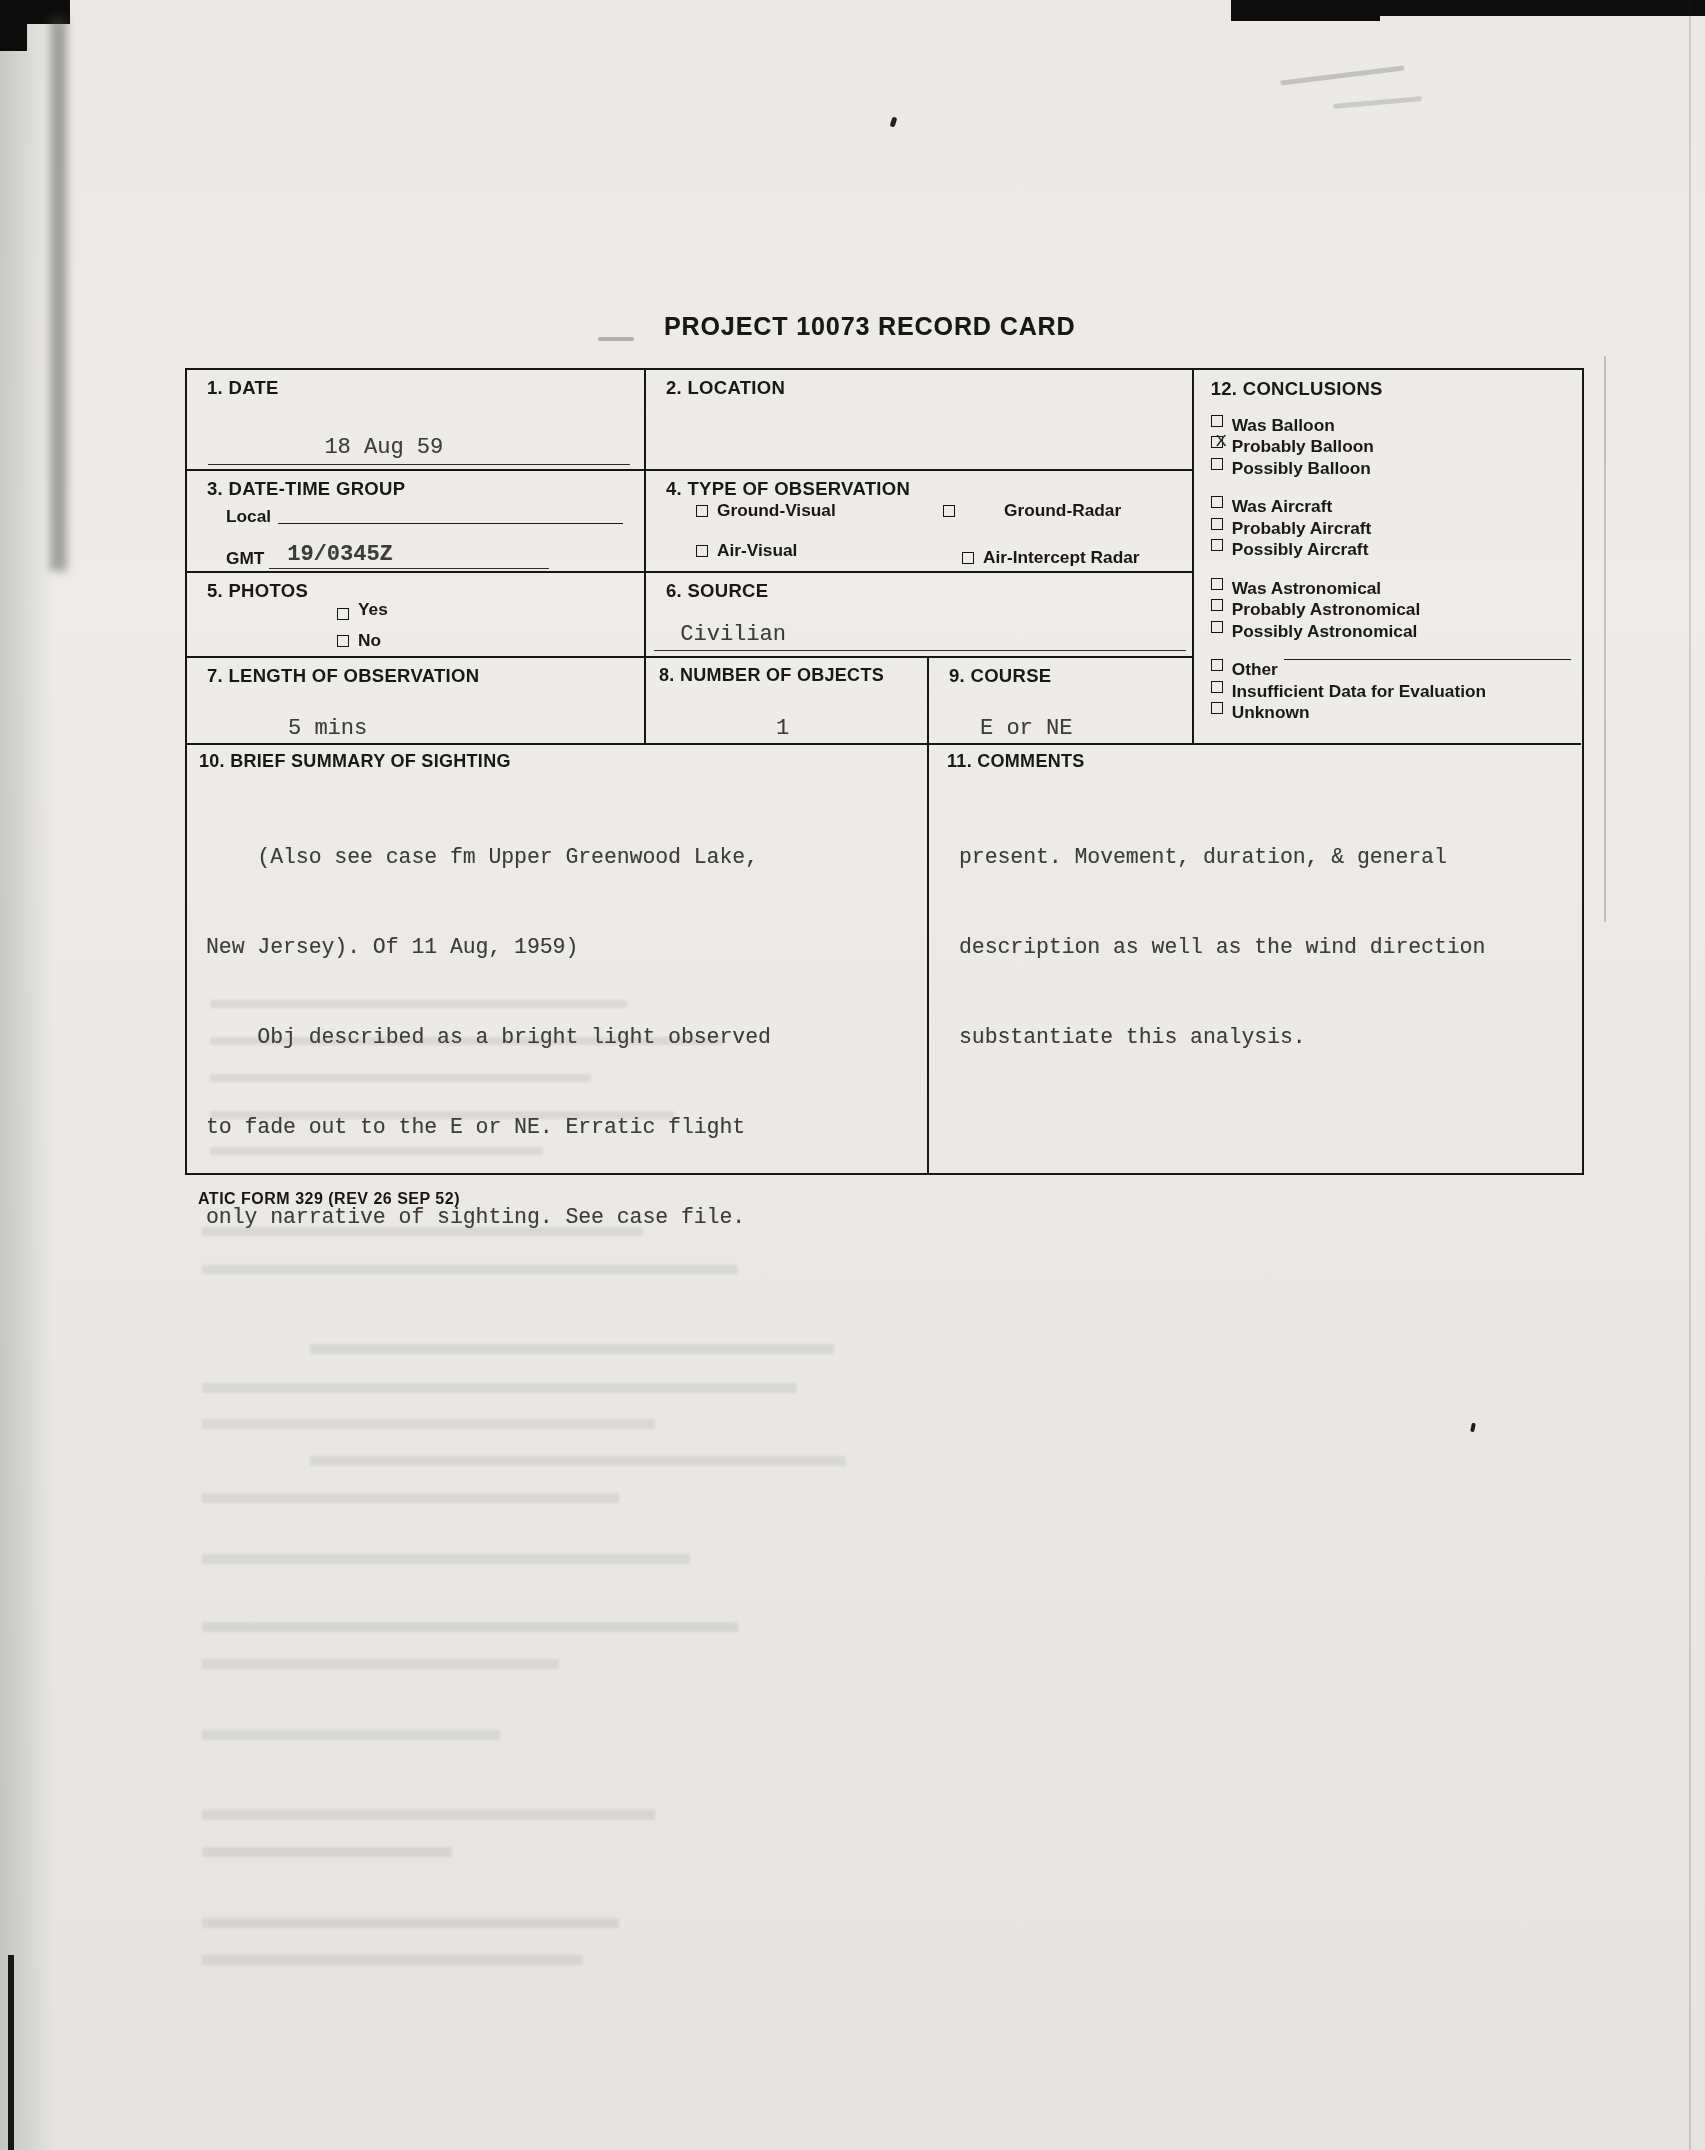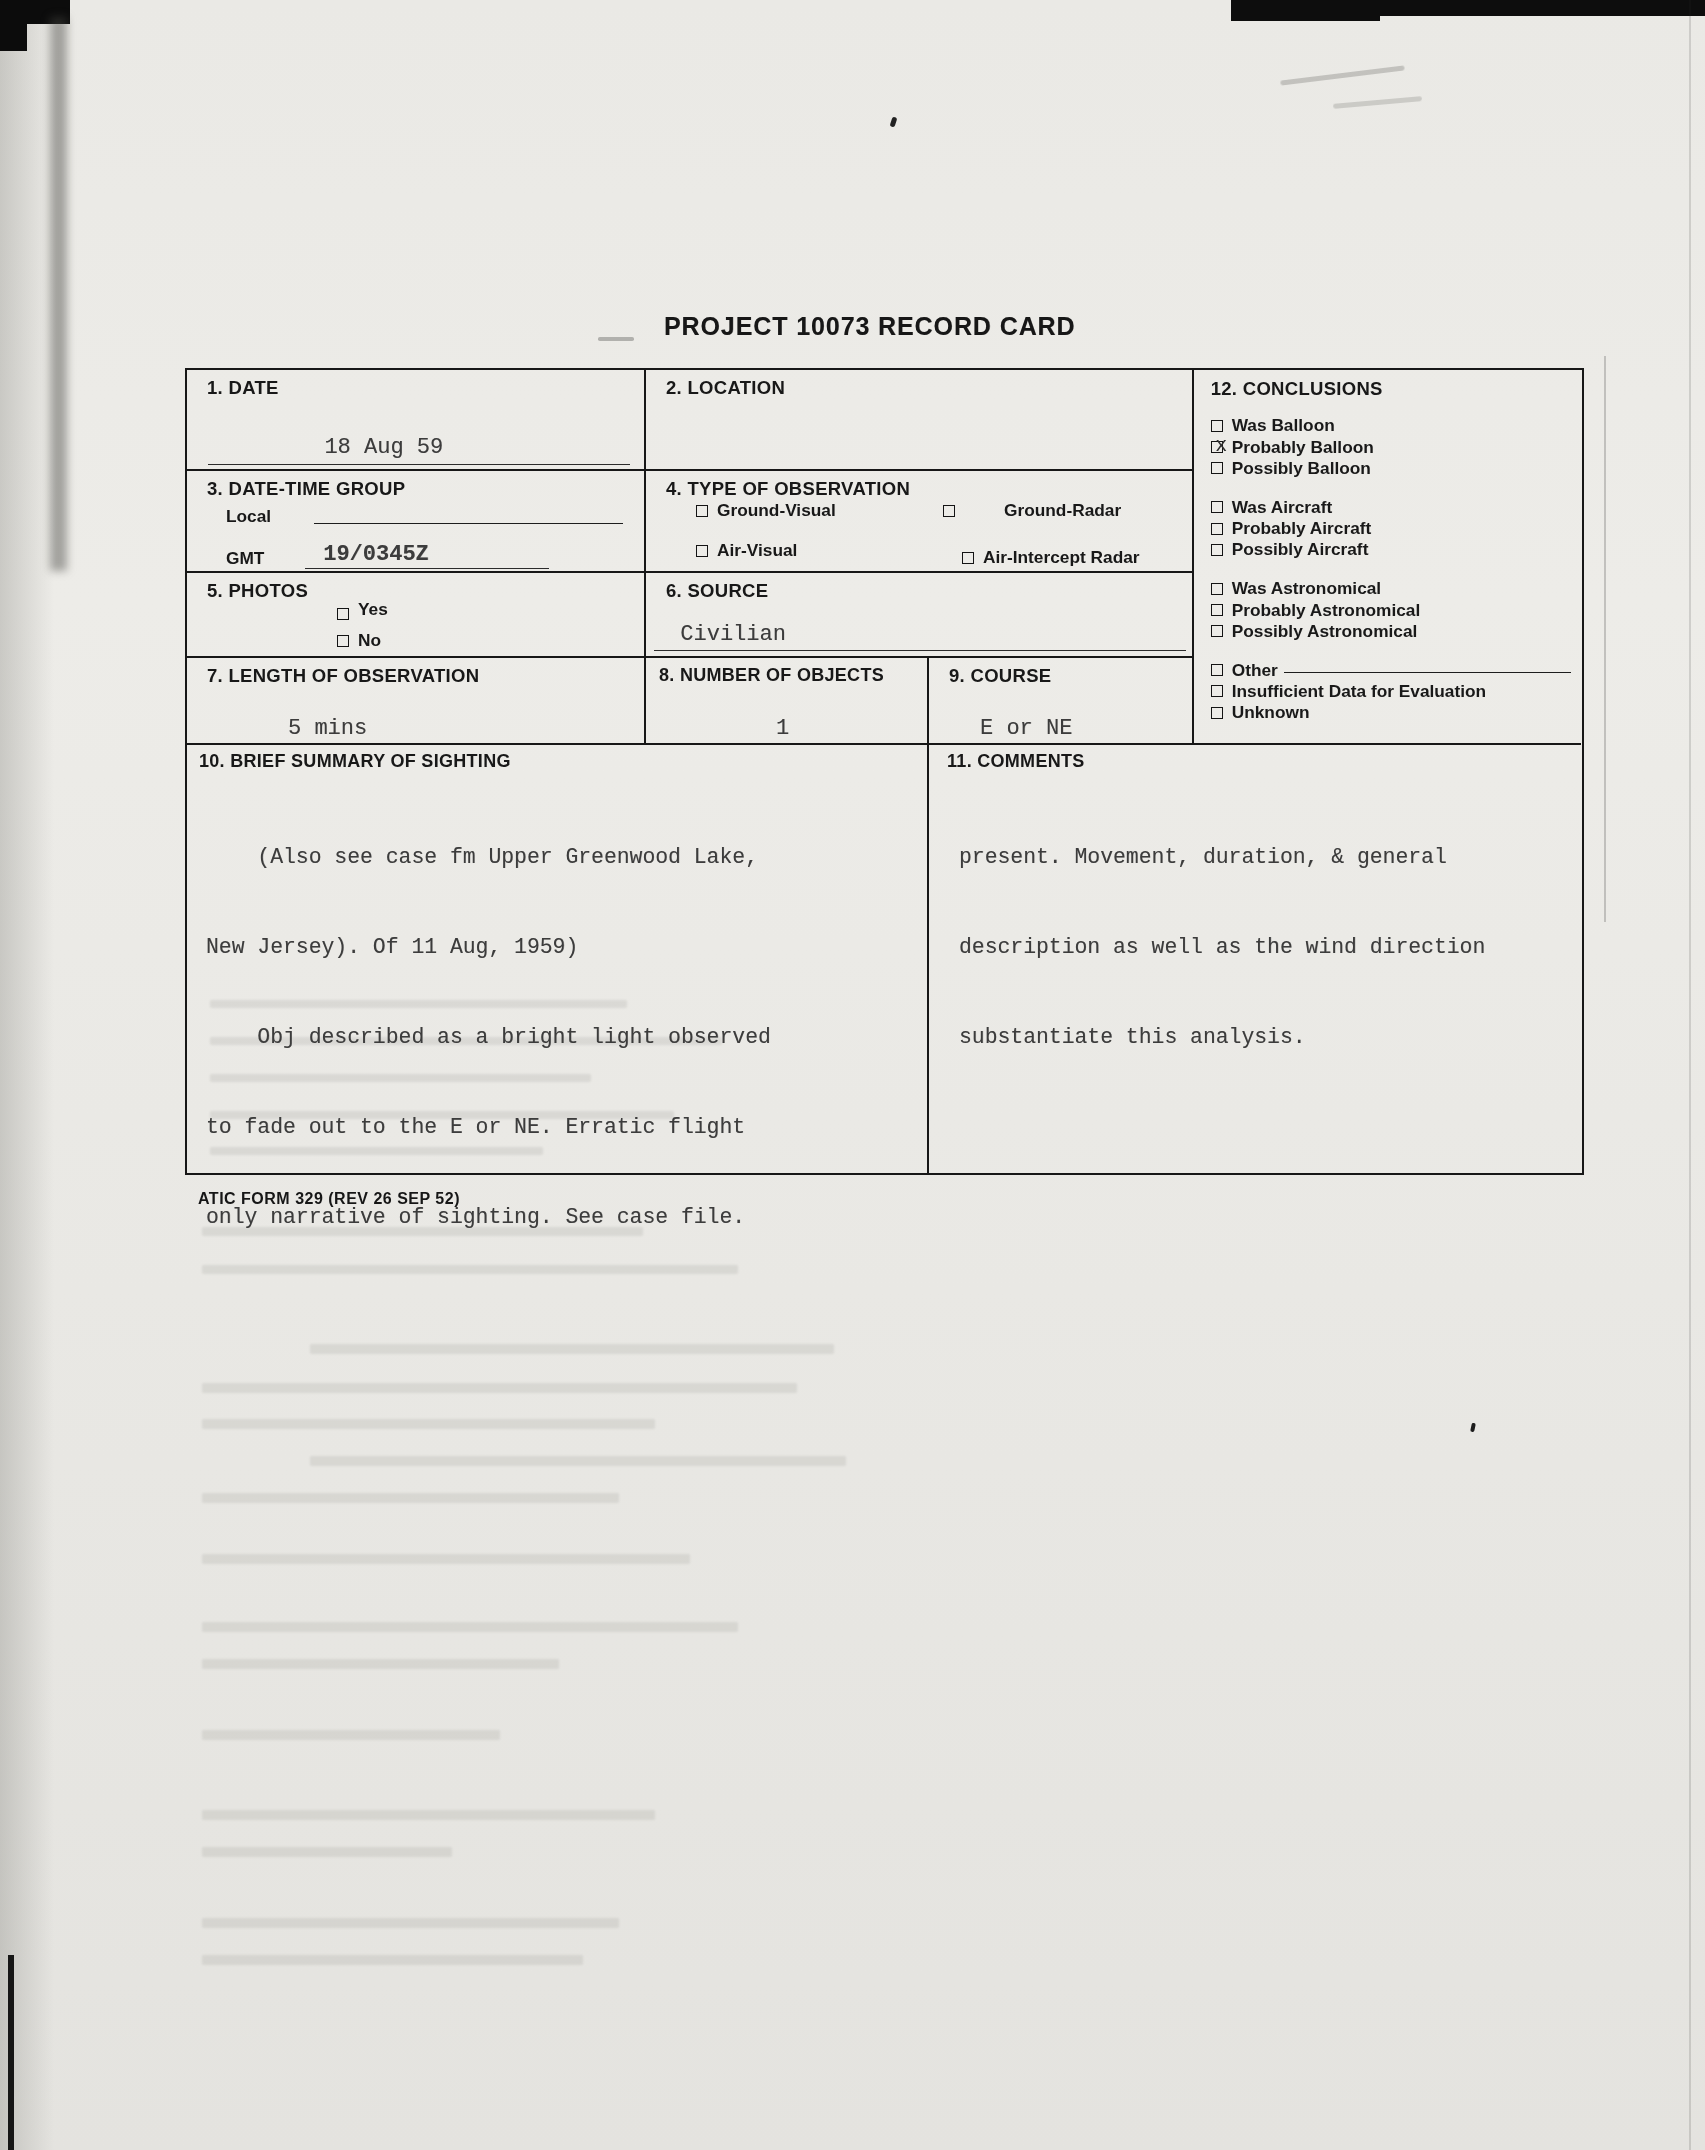--- a/index.html
+++ b/index.html
@@ -45,21 +45,21 @@
     font-size:22px;padding:0 0 4.8px 116px;}
   .loc-value{position:absolute;left:8.3px;right:6px;bottom:3.6px;border-bottom:1.8px solid #2c2c2c;
     font-size:22px;padding:0 0 4.8px 26px;}
   .src-value{position:absolute;left:8.3px;right:6px;bottom:4.8px;border-bottom:1.8px solid #2c2c2c;
     font-size:22px;padding:0 0 3.6px 26px;}
   .len-value{position:absolute;left:101px;bottom:2.4px;font-size:22px;}
   .num-value{position:absolute;left:130px;bottom:2.4px;font-size:22px;}
   .course-value{position:absolute;left:51px;bottom:2.4px;font-size:22px;}
 
   .dtg-row{position:absolute;display:flex;align-items:flex-end;
-    font-weight:700;font-size:17.3px;color:#181818;gap:36px;}
+    font-weight:700;font-size:17.3px;color:#181818;}
   .dtg-local{left:39px;top:35px;right:21.4px;}
   .dtg-gmt{left:39px;top:71px;right:95px;}
   .fill-line{flex:1;border-bottom:1.8px solid #1d1d1d;height:0;margin-left:7.1px;margin-bottom:3px;}
   .gmt-val{border-bottom:1.8px solid #2c2c2c;font-size:22px;padding:0 15.5px 1.2px 18px;margin-left:4.8px;flex:1;}
 
   .cb{width:10px;height:10px;border:1.8px solid #141414;margin-right:9px;position:relative;flex:none;background:transparent;}
   .cb.checked::after{
     content:"x";position:absolute;left:3.6px;top:-8.3px;
     font:400 20px "Liberation Mono",monospace;color:#2e2e2e;
   }
@@ -67,21 +67,21 @@
     font-weight:700;font-size:17.3px;color:#181818;}
   .obs1{left:50px;top:29px;}  .obs2{left:297px;top:29px;gap:40px;}
   .obs3{left:50px;top:69px;} .obs4{left:297px;top:76px;margin-left:19px;}
   .photo1{left:150px;top:26px;align-items:flex-end;} .photo2{left:150px;top:57px;}
 
   .text-block{position:absolute;font-size:21.4px;line-height:30px;white-space:pre;}
   .summary-text{left:19px;top:37px;right:8.3px;}
   .comments-text{left:30px;top:37px;right:4.8px;}
 
   .concl-list{position:absolute;left:16.7px;top:45px;right:10.7px;}
-  .citem{display:flex;align-items:center;height:21.4px;
+  .citem{display:flex;align-items:flex-start;height:21.4px;
     font-weight:700;font-size:17.3px;color:#191919;}
   .citem.gap{margin-top:17.3px;}
   .citem .other-line{flex:1;border-bottom:1.8px solid #1d1d1d;height:0;margin-left:6px;margin-bottom:-4.8px;}
 </style>
 </head>
 <body>
 
 <div class="canvas">
 
   <div class="art" style="left:0;top:0;width:70px;height:24px;background:#0c0c0c"></div>

